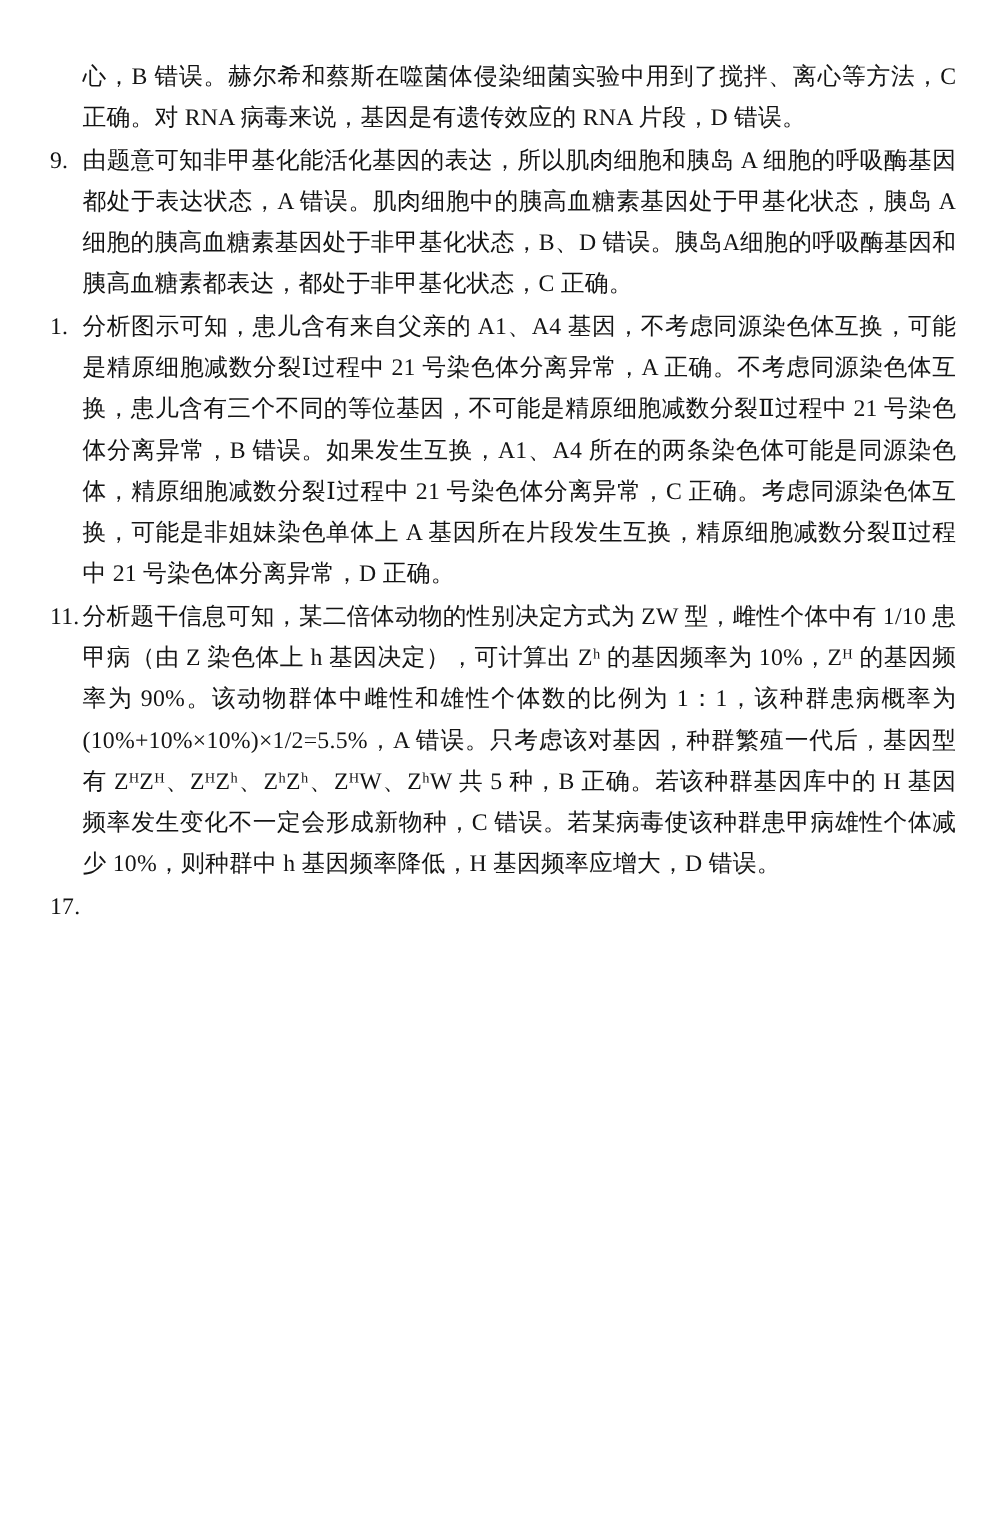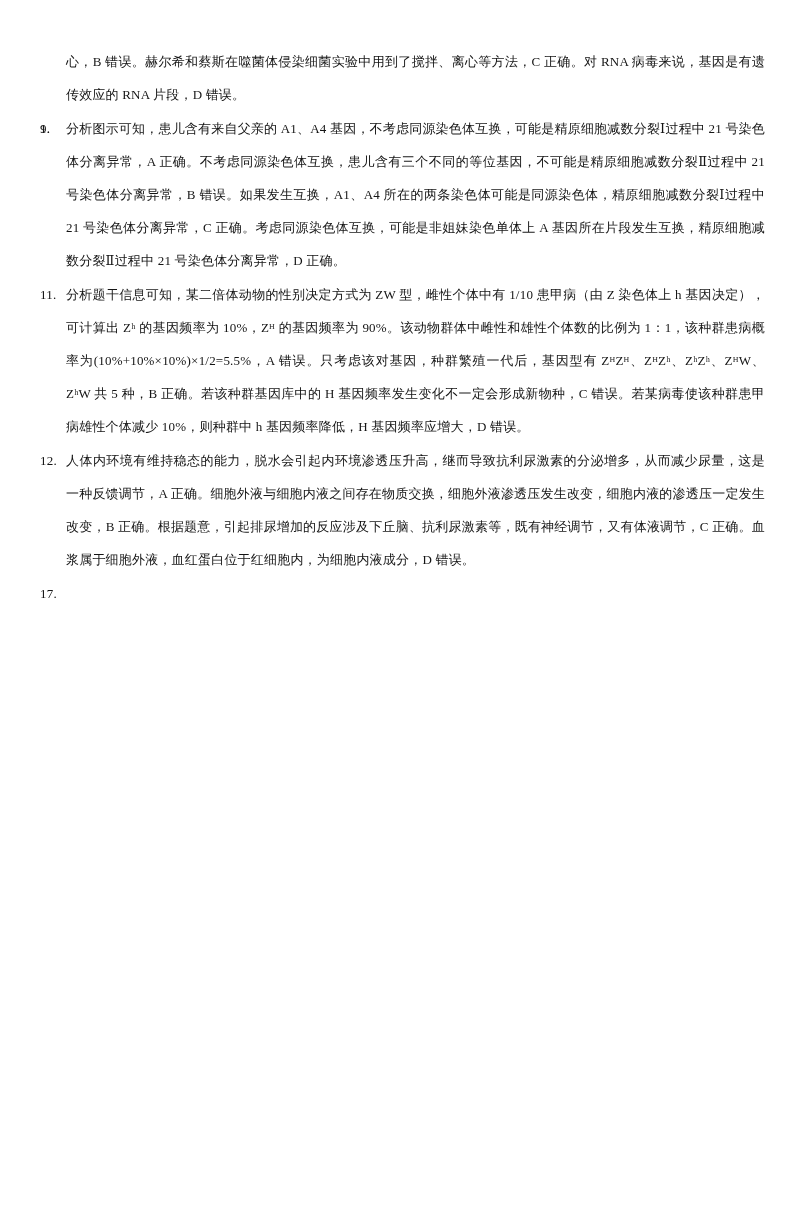--- a/index.html
+++ b/index.html
@@ -11,21 +11,21 @@
   body {
     width: 800px;
     min-height: 1210px;
     font-family: "Liberation Serif", "DejaVu Serif", serif;
   }
   .page {
     box-sizing: border-box;
     width: 800px;
     min-height: 1210px;
     padding: 45px 35px 40px 40px;
-    font-size: 13px;
+    font-size: 19px;
     line-height: 33px;
     text-align: justify;
     letter-spacing: 0.2px;
   }
   .item {
     position: relative;
     padding-left: 26px;
     margin: 0 0 1px 0;
   }
   .item .num {
@@ -42,34 +42,31 @@
 <body>
 
 <div class="page">
 
   <div class="item">
     <span class="txt">心，B 错误。赫尔希和蔡斯在噬菌体侵染细菌实验中用到了搅拌、离心等方法，C 正确。对 RNA 病毒来说，基因是有遗传效应的 RNA 片段，D 错误。</span>
   </div>
 
   <div class="item">
     <span class="num">9.</span>
+    <span class="txt">由题意可知非甲基化能活化基因的表达，所以肌肉细胞和胰岛 A 细胞的呼吸酶基因都处于表达状态，A 错误。肌肉细胞中的胰高血糖素基因处于甲基化状态，胰岛 A 细胞的胰高血糖素基因处于非甲基化状态，B、D 错误。胰岛A细胞的呼吸酶基因和胰高血糖素都表达，都处于非甲基化状态，C 正确。</span>
   </div>
 
   <div class="item">
     <span class="num">1.</span>
     <span class="txt">分析图示可知，患儿含有来自父亲的 A1、A4 基因，不考虑同源染色体互换，可能是精原细胞减数分裂Ⅰ过程中 21 号染色体分离异常，A 正确。不考虑同源染色体互换，患儿含有三个不同的等位基因，不可能是精原细胞减数分裂Ⅱ过程中 21 号染色体分离异常，B 错误。如果发生互换，A1、A4 所在的两条染色体可能是同源染色体，精原细胞减数分裂Ⅰ过程中 21 号染色体分离异常，C 正确。考虑同源染色体互换，可能是非姐妹染色单体上 A 基因所在片段发生互换，精原细胞减数分裂Ⅱ过程中 21 号染色体分离异常，D 正确。</span>
   </div>
 
   <div class="item">
     <span class="num">11.</span>
     <span class="txt">分析题干信息可知，某二倍体动物的性别决定方式为 ZW 型，雌性个体中有 1/10 患甲病（由 Z 染色体上 h 基因决定），可计算出 Zʰ 的基因频率为 10%，Zᴴ 的基因频率为 90%。该动物群体中雌性和雄性个体数的比例为 1：1，该种群患病概率为(10%+10%×10%)×1/2=5.5%，A 错误。只考虑该对基因，种群繁殖一代后，基因型有 ZᴴZᴴ、ZᴴZʰ、ZʰZʰ、ZᴴW、ZʰW 共 5 种，B 正确。若该种群基因库中的 H 基因频率发生变化不一定会形成新物种，C 错误。若某病毒使该种群患甲病雄性个体减少 10%，则种群中 h 基因频率降低，H 基因频率应增大，D 错误。</span>
   </div>
 
-  <div class="item">
-    <span class="num">12.</span>
-    <span class="txt">人体内环境有维持稳态的能力，脱水会引起内环境渗透压升高，继而导致抗利尿激素的分泌增多，从而减少尿量，这是一种反馈调节，A 正确。细胞外液与细胞内液之间存在物质交换，细胞外液渗透压发生改变，细胞内液的渗透压一定发生改变，B 正确。根据题意，引起排尿增加的反应涉及下丘脑、抗利尿激素等，既有神经调节，又有体液调节，C 正确。血浆属于细胞外液，血红蛋白位于红细胞内，为细胞内液成分，D 错误。</span>
-  </div>
 
   <div class="item">
     <span class="num">17.</span>
   </div>
 
 </div>
 
 </body></html>

